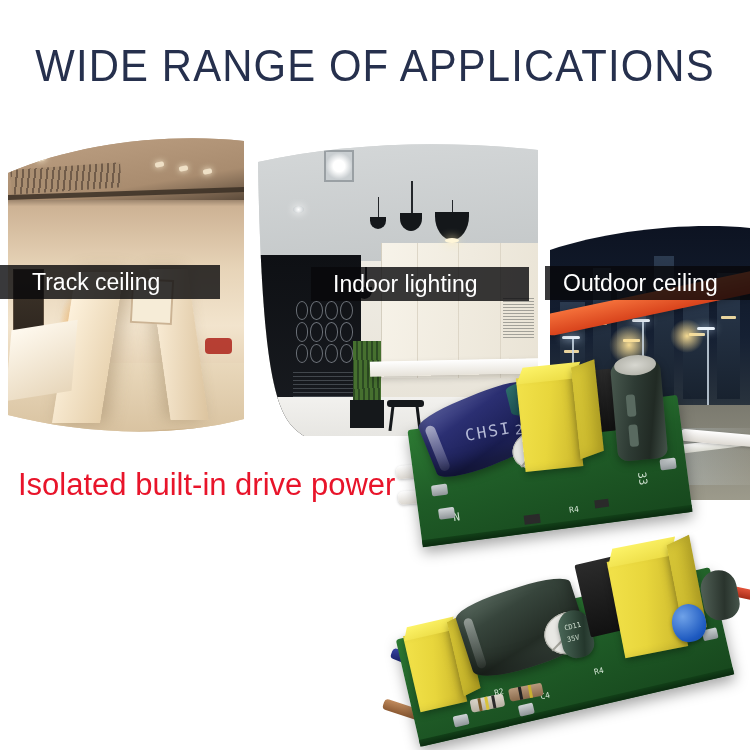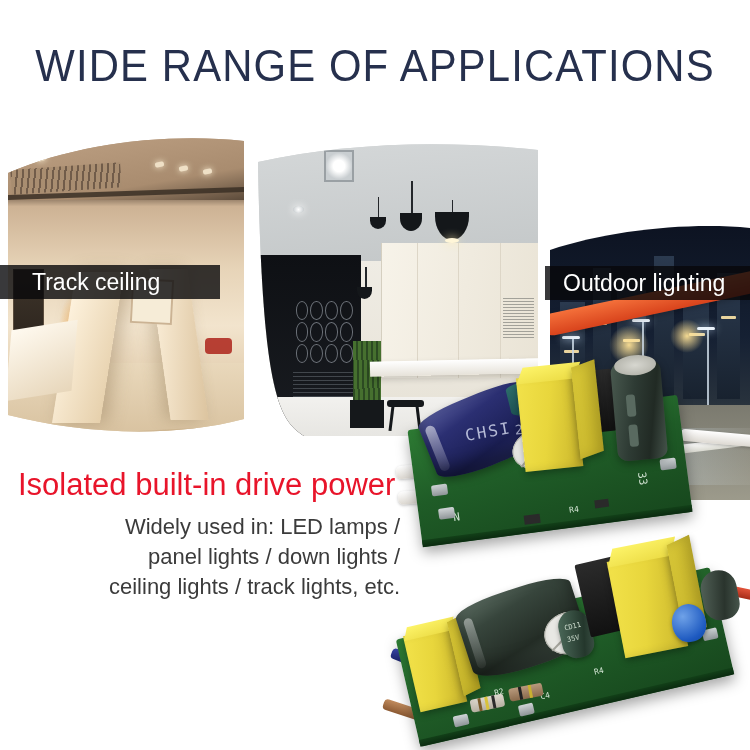--- a/index.html
+++ b/index.html
@@ -311,30 +311,28 @@
       <div class="p3road"></div>
       <div class="p3roadsheen"></div>
       <div class="p3orange"></div>
       <div class="p3rail"></div>
     </div>
   </div>
 
   <div class="capbar" id="cap1">
     <span>Track ceiling</span>
   </div>
+  <div class="capbar" id="cap2">
+    <span>Indoor lighting</span>
+  </div>
   <div class="capbar" id="cap3">
-    <span>Outdoor lighting</span>
+    <span>Outdoor ceiling</span>
   </div>
 
   <div id="redline">Isolated built-in drive power</div>
-  <div id="bodytext">
-    <div>Widely used in: LED lamps /</div>
-    <div>panel lights / down lights /</div>
-    <div>ceiling lights / track lights, etc.</div>
-  </div>
 
   <div class="pcb" id="pcbTop">
 
     <div class="wirewhite" style="left:-12px;top:112px;width:54px;height:13px;transform:rotate(-5deg);"></div>
     <div class="wirewhite" style="left:-10px;top:138px;width:50px;height:13px;transform:rotate(-4deg);"></div>
     <div class="wirewhite" style="left:272px;top:80px;width:78px;height:12px;transform:rotate(5deg);"></div>
 
     <div class="board" style="left:6px;top:60px;width:272px;height:118px;transform:rotate(-7.5deg);border-radius:3px;">
       <div class="boardedge"></div>
       <span class="silk" style="left:34px;top:86px;font-size:11px;">N</span>

